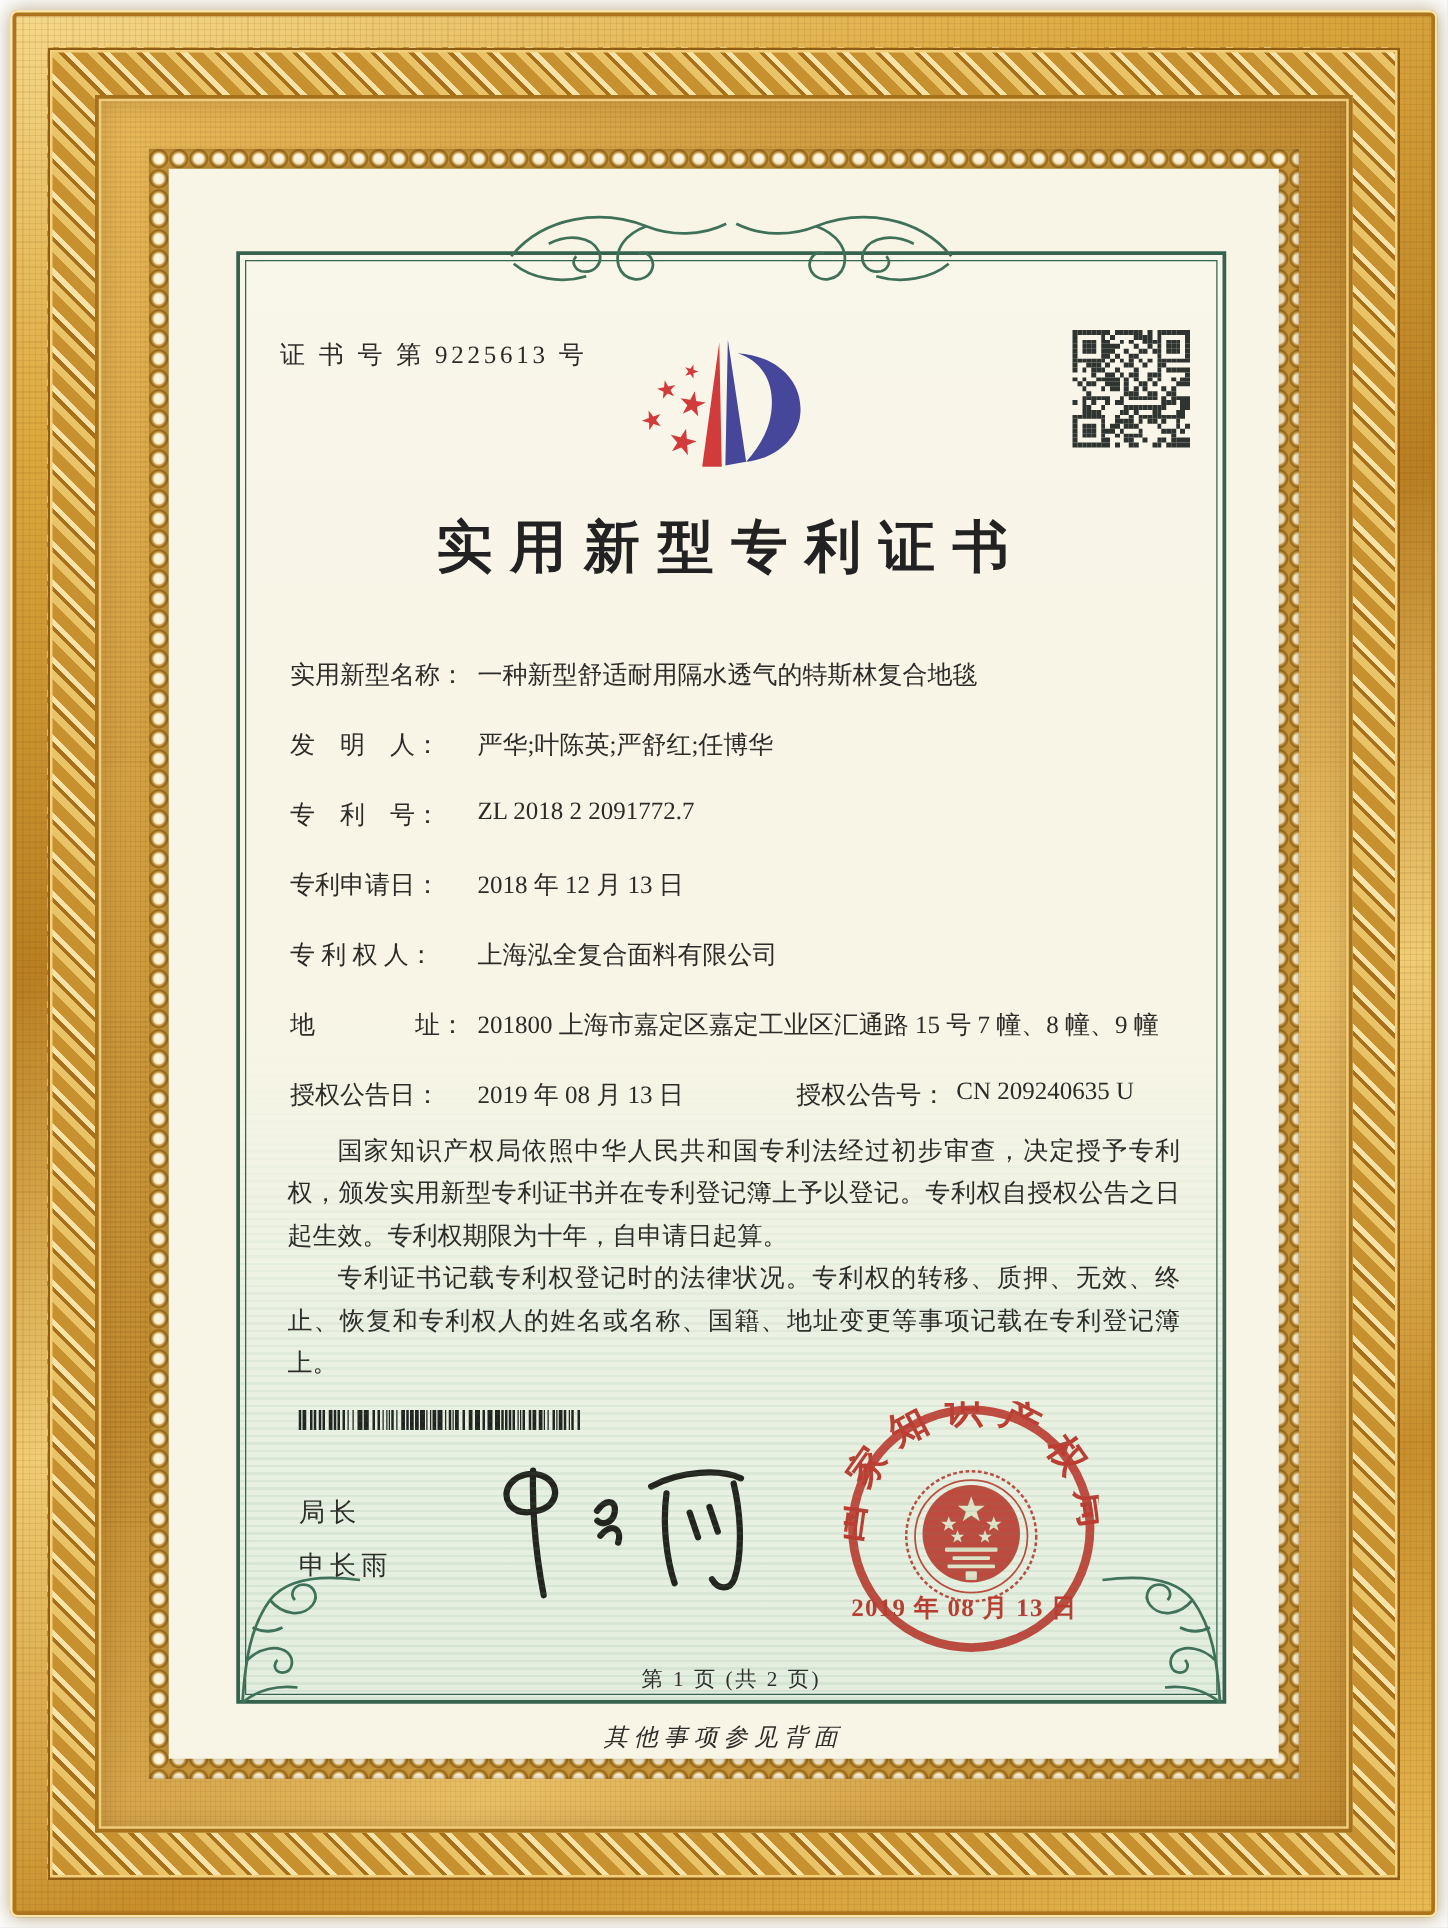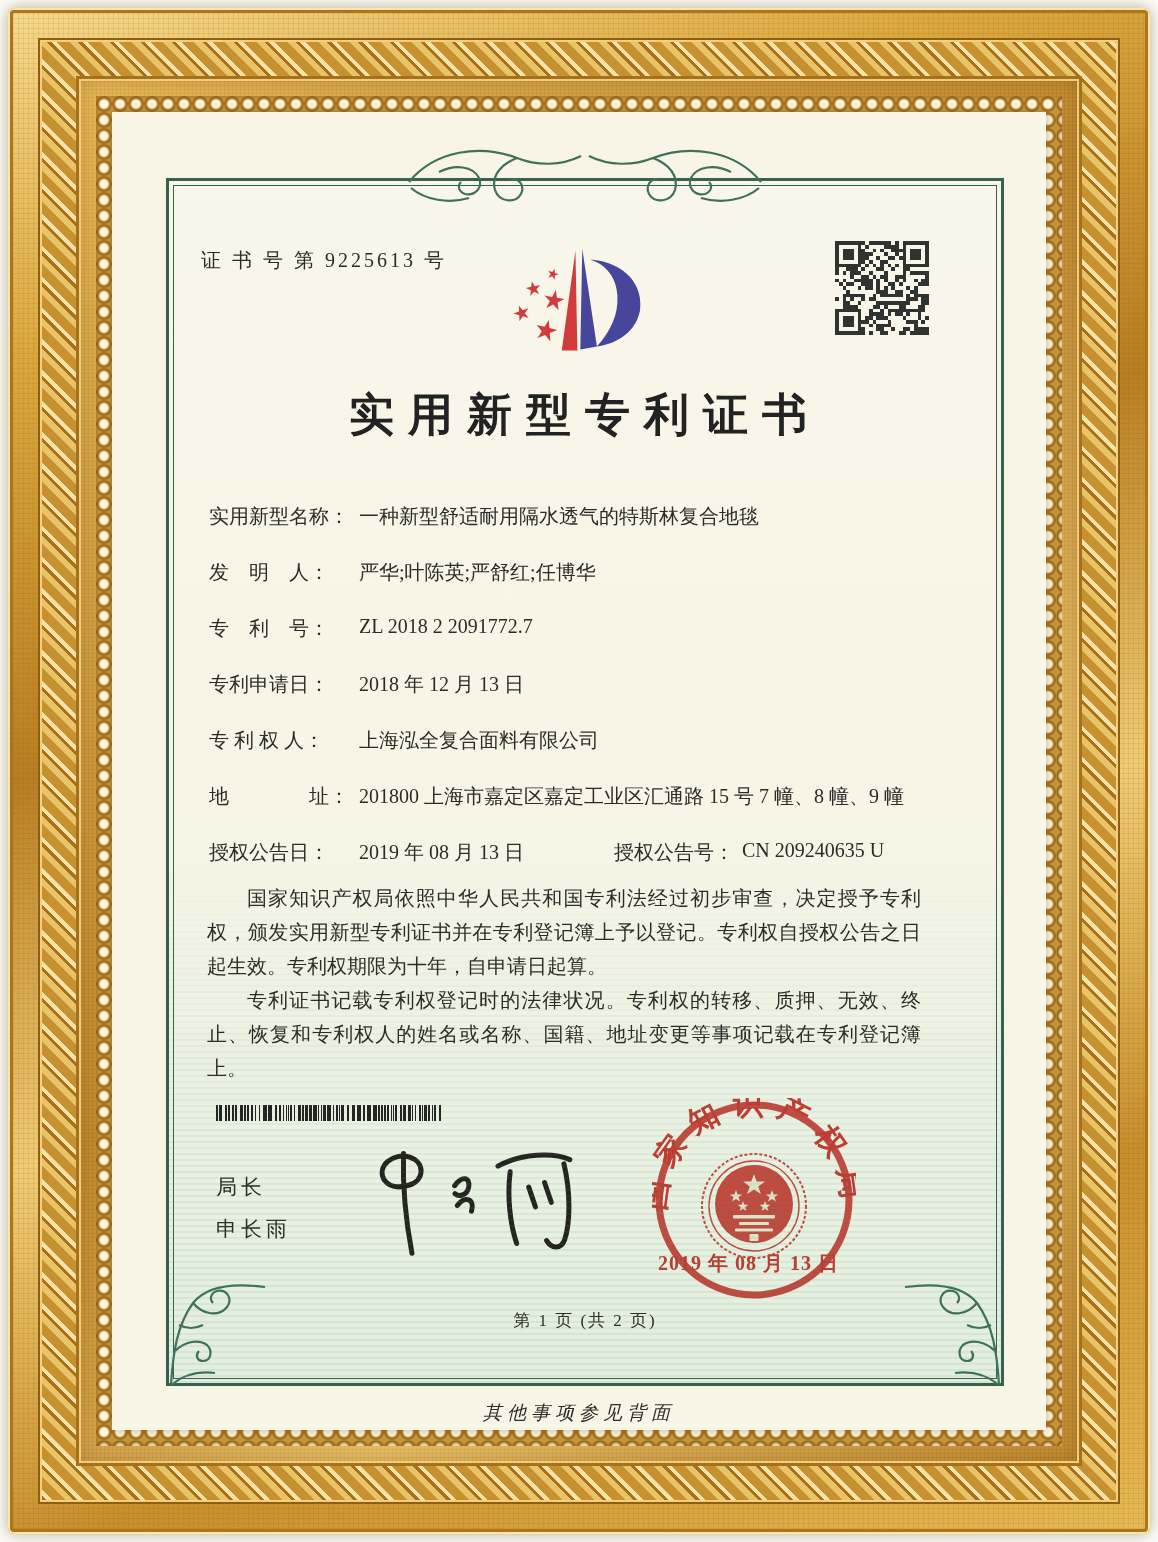--- a/index.html
+++ b/index.html
@@ -10,21 +10,21 @@
     background-color:#dca93f;
     background-image:
       repeating-linear-gradient(0deg,rgba(120,70,10,.10) 0 1px,rgba(0,0,0,0) 1px 5px),
       repeating-linear-gradient(90deg,rgba(120,70,10,.10) 0 1px,rgba(0,0,0,0) 1px 5px),
       linear-gradient(160deg,#f6d98c 0%,#dca93f 18%,#b97f22 40%,#f0cc74 60%,#c88f2c 80%,#e8bb55 100%);
     box-shadow:0 0 16px rgba(120,90,20,.5), inset 0 0 0 2px #fbe7ae, inset 0 0 0 5px #ad741c;}
   .f-carved{height:100%;box-sizing:border-box;padding:38px;
     background-color:#c8912f;
     background-image:repeating-linear-gradient(45deg,#e9c367 0 6px,#a8701a 6px 9px,#f7e3a8 9px 13px,#c8912f 13px 22px);
     box-shadow:inset 0 0 0 2px #8f5d14, inset 0 0 0 4px #f3d07c;}
-  .f-wood{height:100%;box-sizing:border-box;padding:20px;
+  .f-wood{height:100%;box-sizing:border-box;padding:43px;
     background-color:#d9a440;
     background-image:
       linear-gradient(135deg,rgba(255,220,130,.38),rgba(140,85,15,.30) 45%,rgba(255,228,150,.42) 70%,rgba(150,95,20,.35)),
       repeating-linear-gradient(0deg,rgba(125,75,15,.18) 0 1px,rgba(0,0,0,0) 1px 4px),
       repeating-linear-gradient(90deg,rgba(125,75,15,.18) 0 1px,rgba(0,0,0,0) 1px 4px);
     box-shadow:inset 0 0 0 3px #a5711b, inset 0 0 0 5px #f0cd7c, inset 0 0 24px rgba(110,65,10,.42);}
   .f-bead{height:100%;box-sizing:border-box;padding:16px;
     background-color:#c9973a;
     background-image:radial-gradient(circle at 8px 8px,#fff8e2 0 4px,#d8ab52 5px,#8d5e14 7px,rgba(141,94,20,0) 8px);
     background-size:16px 16px;

